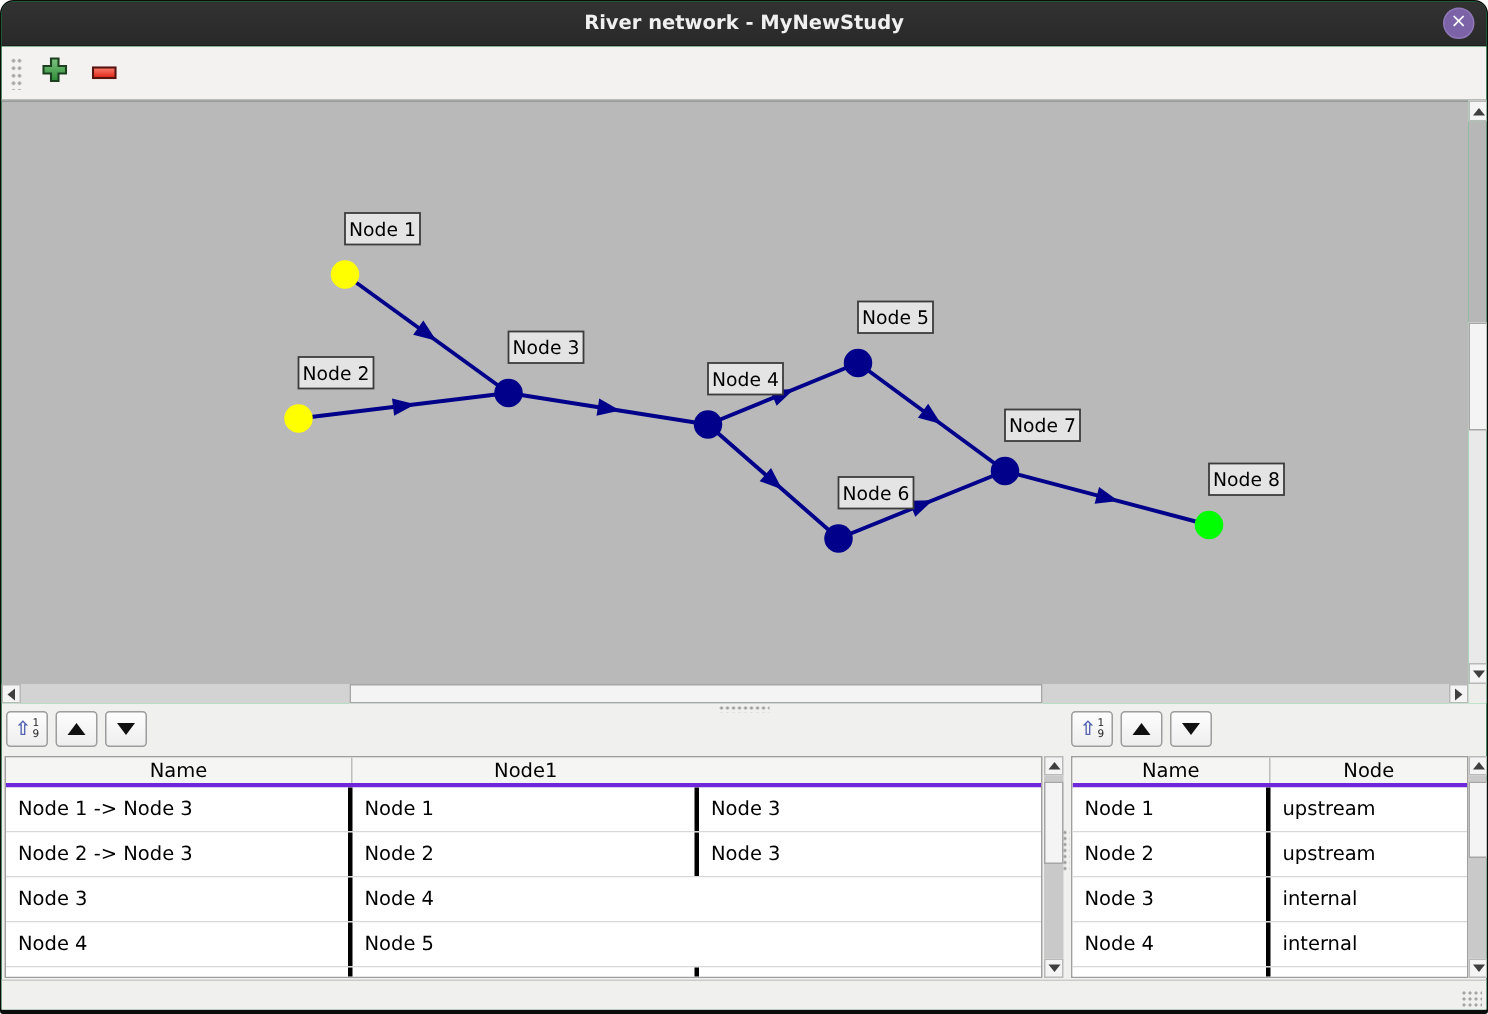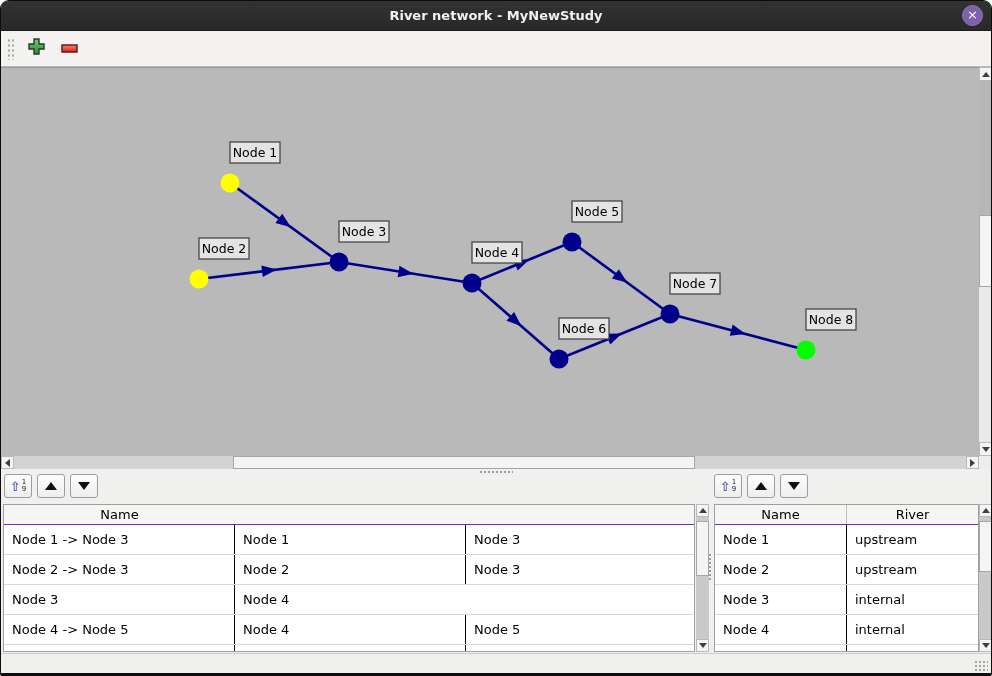--- a/index.html
+++ b/index.html
@@ -98,30 +98,30 @@
   .sort-arrow { color:#5465b2; font-weight:bold; font-size:13px; line-height:13px; }
   .sort-digits { display:flex; flex-direction:column; font-size:7px; line-height:7px; color:#222; margin-left:1px; }
 
   
   .gtable {
     position:absolute; top:35px; height:148px; background:#ffffff;
     border:1px solid #9f9f9f; overflow:hidden; font-size:13px;
   }
   .gtable.left { left:2px; width:692px; }
   .gtable.right { left:713px; width:265px; }
-  .t-head { display:grid; height:20px; background:#f5f5f4; border-bottom:1px solid #6d28d9; }
+  .t-head { display:grid; height:20px; background:#f5f5f4; border-bottom:3px solid #6d28d9; }
   .t-hcell {
     text-align:center; line-height:19px; color:#000;
     border-right:1px solid #bdbdbd; overflow:hidden; white-space:nowrap;
   }
   .t-hcell:last-child { border-right:none; }
   .t-row { display:grid; height:30px; border-bottom:1px solid #d8d8d8; background:#fff; }
   .t-cell {
     padding-left:8px; line-height:29px; color:#000;
-    border-right:1px solid #000000; overflow:hidden; white-space:nowrap;
+    border-right:3px solid #000000; overflow:hidden; white-space:nowrap;
   }
   .t-cell:last-child { border-right:none; }
 
   .table-vscroll { top:35px; width:13px; height:148px; }
   .table-vscroll.left { left:695px; }
   .table-vscroll.right { left:978px; }
   .table-vscroll .sb-btn { height:13px; flex:0 0 13px; }
 
   
   .statusbar {
@@ -297,37 +297,37 @@
           <div class="tri tri-up-lg"></div>
         </div>
       <div class="ctl-btn">
           <div class="tri tri-down-lg"></div>
         </div>
     </div>
 
     <div class="gtable left" id="branch-table">
         <div class="t-head" style="grid-template-columns: 231px 231px 1fr;">
           <div class="t-hcell">Name</div>
+          <div class="t-hcell">Node1</div>
         </div>
         <div class="t-row" style="grid-template-columns: 231px 231px 1fr;">
           <div class="t-cell">Node 1 -&gt; Node 3</div>
           <div class="t-cell">Node 1</div>
           <div class="t-cell">Node 3</div>
         </div>
         <div class="t-row" style="grid-template-columns: 231px 231px 1fr;">
           <div class="t-cell">Node 2 -&gt; Node 3</div>
           <div class="t-cell">Node 2</div>
           <div class="t-cell">Node 3</div>
         </div>
         <div class="t-row" style="grid-template-columns: 231px 231px 1fr;">
           <div class="t-cell">Node 3</div>
           <div class="t-cell">Node 4</div>
         </div>
         <div class="t-row" style="grid-template-columns: 231px 231px 1fr;">
-          <div class="t-cell">Node 4 -&gt; Node 5</div>
           <div class="t-cell">Node 4</div>
           <div class="t-cell">Node 5</div>
         </div>
         <div class="t-row" style="grid-template-columns: 231px 231px 1fr;">
           <div class="t-cell"></div>
           <div class="t-cell"></div>
           <div class="t-cell"></div>
         </div>
       </div>
 
@@ -341,21 +341,21 @@
       <div class="sb-btn">
           <div class="tri tri-down-sm"></div>
         </div>
     </div>
 
     <div class="v-splitter"></div>
 
     <div class="gtable right" id="node-table">
         <div class="t-head" style="grid-template-columns: 132px 1fr;">
           <div class="t-hcell">Name</div>
-          <div class="t-hcell">River</div>
+          <div class="t-hcell">Node</div>
         </div>
         <div class="t-row" style="grid-template-columns: 132px 1fr;">
           <div class="t-cell">Node 1</div>
           <div class="t-cell">upstream</div>
         </div>
         <div class="t-row" style="grid-template-columns: 132px 1fr;">
           <div class="t-cell">Node 2</div>
           <div class="t-cell">upstream</div>
         </div>
         <div class="t-row" style="grid-template-columns: 132px 1fr;">

